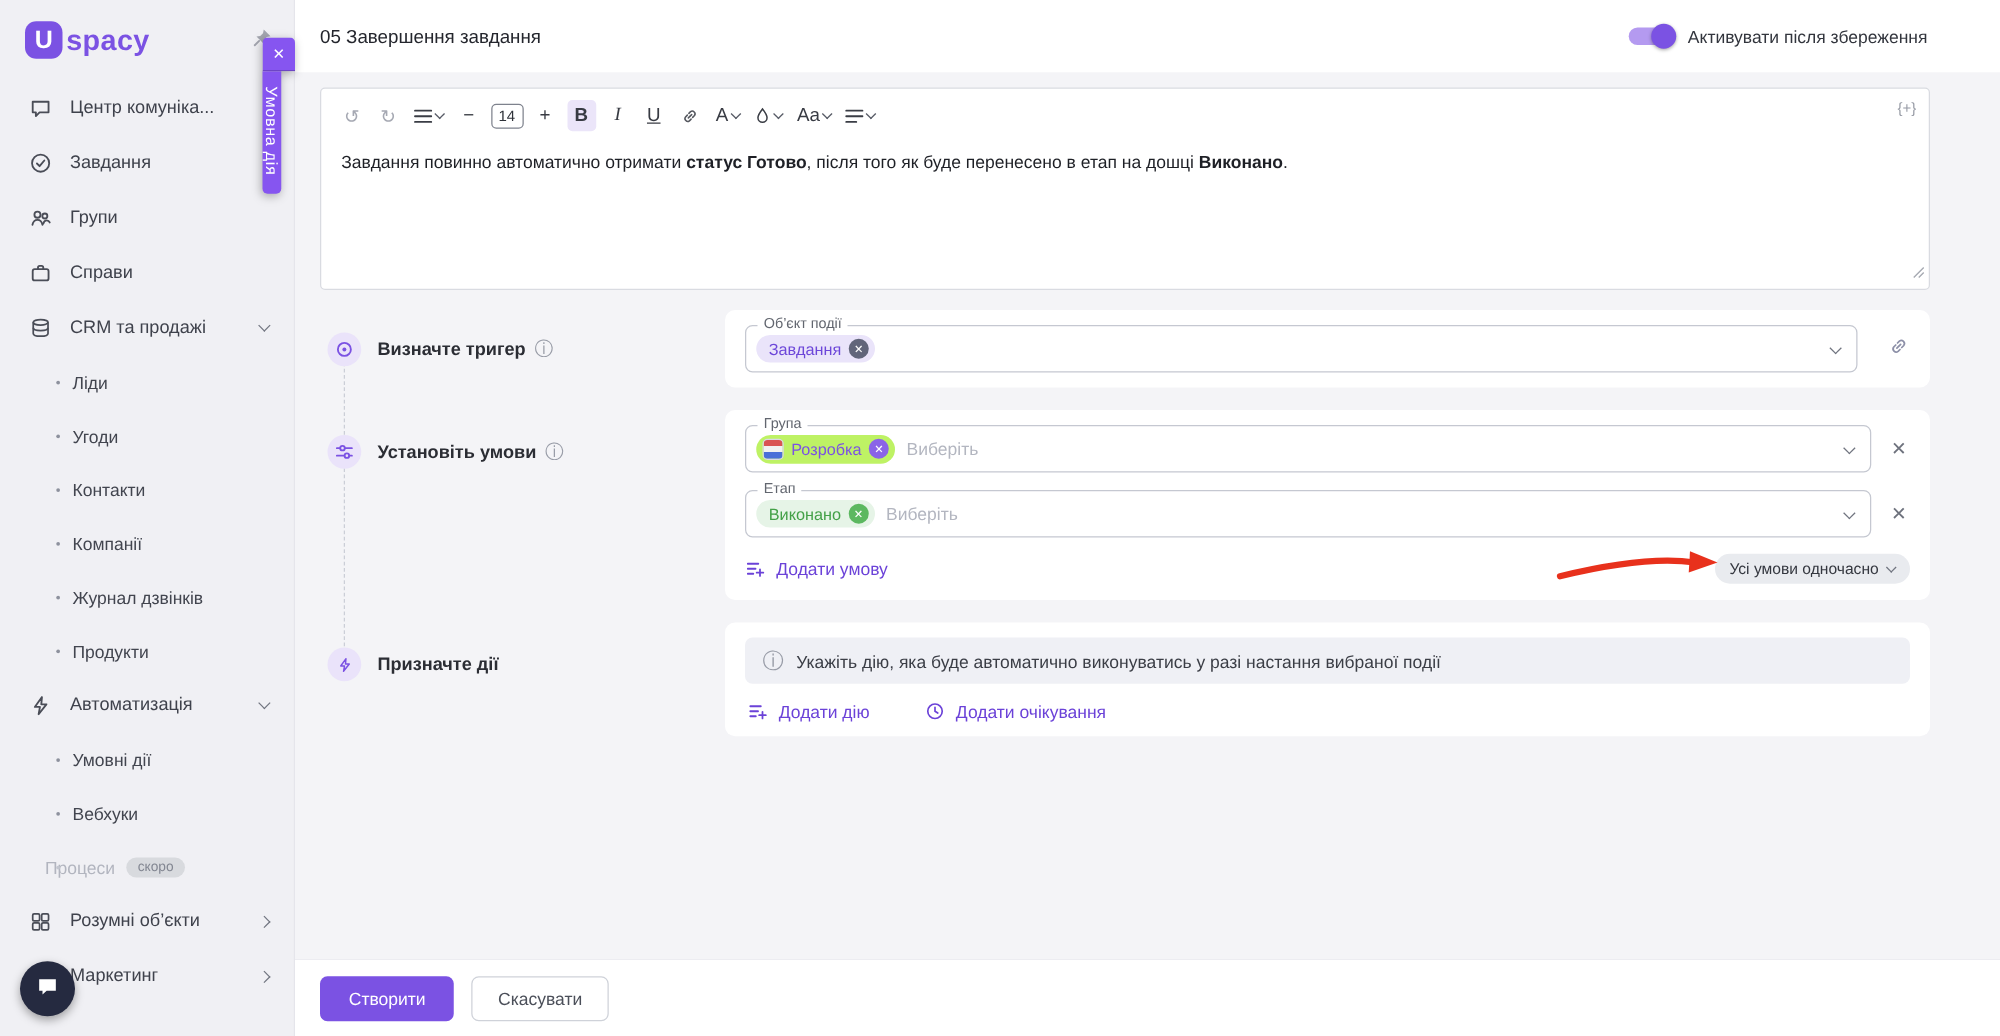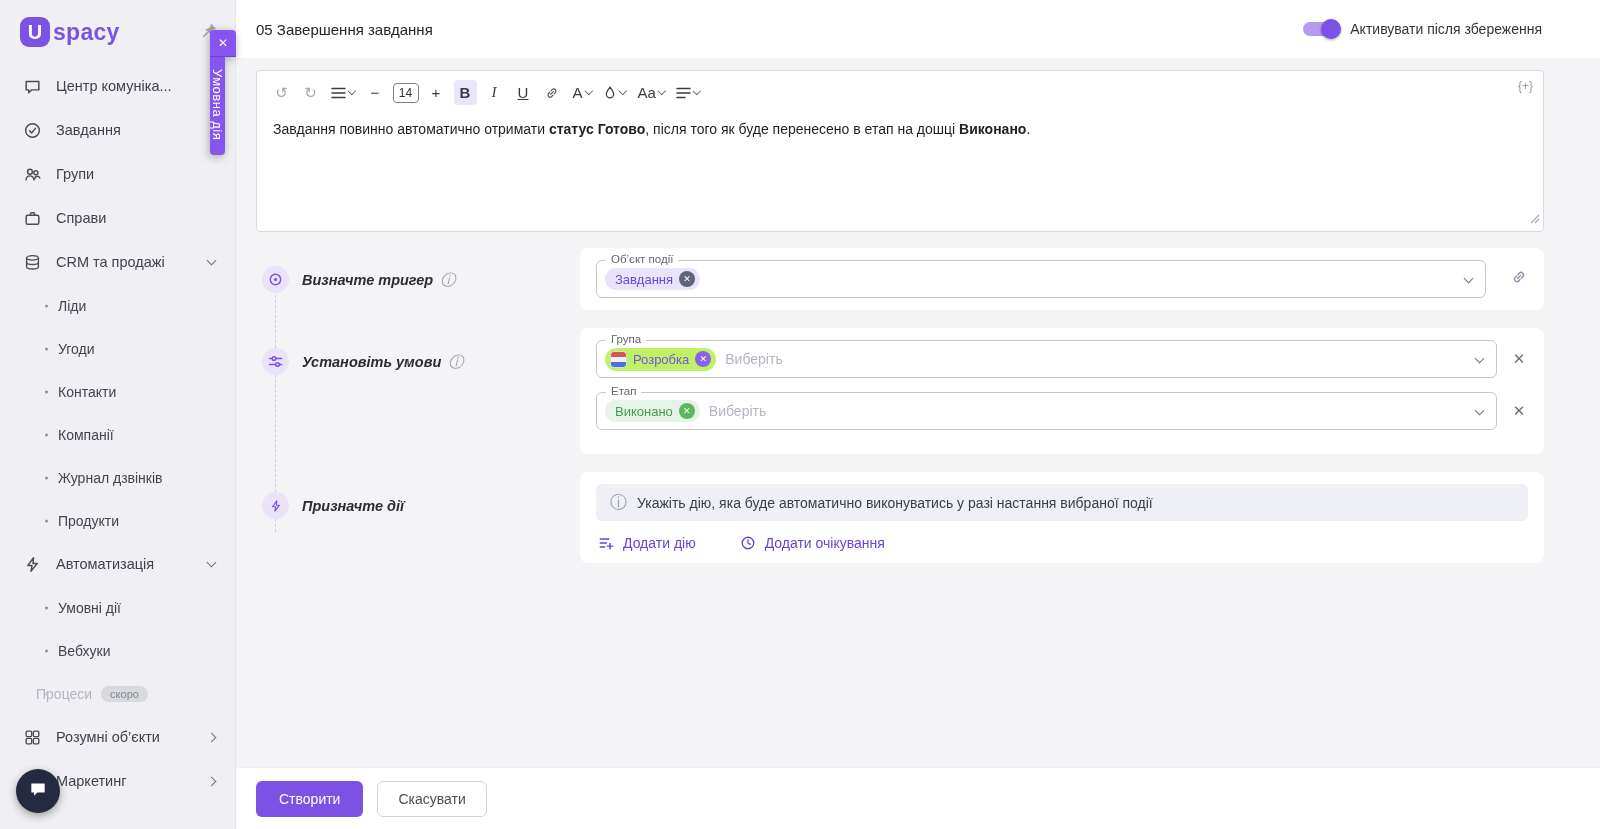--- a/index.html
+++ b/index.html
@@ -60,21 +60,21 @@
   .fs-box { border:1px solid #7e828d; border-radius:4px; font-size:12px; width:26px; height:20px; display:flex; align-items:center; justify-content:center; color:#2e3138; cursor:pointer; }
   .editor-body { padding:11px 44px 0 16px; font-size:14px; color:#1e2026; line-height:1.45; }
   .editor-body b { font-weight:700; }
   .insert-var { position:absolute; top:8px; right:10px; font-size:12px; color:#979ba5; cursor:pointer; }
   .resize { position:absolute; bottom:3px; right:3px; cursor:nwse-resize; }
 
   
   .flow { position:relative; margin-top:16px; }
   .connector { position:absolute; left:19px; top:32px; height:252px; border-left:1px dashed #cbced7; }
   .row { display:flex; margin-bottom:18px; position:relative; }
-  .row-left { width:324px; flex:none; display:flex; align-items:center; gap:13px; padding-left:6px; align-self:flex-start;font-style:italic; }
+  .row-left { width:324px; flex:none; display:flex; align-items:center; gap:13px; padding-left:6px; align-self:flex-start; }
   .pt18 { padding-top:18px; } .pt20 { padding-top:20px; }
   .row-left.pt18, .row-left.pt20 { align-items:flex-start; }
   .step-ico { width:27px; height:27px; border-radius:50%; background:#eae3fa; color:#7b52e3; display:flex; align-items:center; justify-content:center; position:relative; z-index:1; flex:none; }
   .step-label-wrap { display:flex; align-items:center; gap:7px; height:27px; }
   .step-label { font-size:14.5px; font-weight:700; color:#2b2d34; white-space:nowrap; }
   .info-ico { color:#9box; color:#989ca7; font-size:15px; line-height:1; cursor:pointer; }
 
   .panel { flex:1; background:#fff; border-radius:8px; padding:12px 16px; }
   .panel.trigger-panel { display:flex; align-items:center; gap:24px; }
 
@@ -394,20 +394,37 @@
               <div class="field">
                 <span class="field-label">Етап</span>
                 <span class="chip c-stage">
                   <span>Виконано</span>
                   <span class="chip-x">✕</span>
                 </span>
                 <span class="ph">Виберіть</span>
                 <span class="chev fld"></span>
               </div>
               <span class="clear-x">✕</span>
+            </div>
+            <div class="cond-footer">
+              <span class="add-link">
+                <svg width="16" height="16" viewBox="0 0 18 18" fill="none" stroke="#6b42d8" stroke-width="1.6" stroke-linecap="round">
+                    <path d="M2.5 4.5h9.5M2.5 9h7M2.5 13.5h5"></path>
+                    <path d="M13.5 9.5v6M10.5 12.5h6"></path>
+                  </svg>
+                <span>Додати умову</span>
+              </span>
+              <svg class="arrow-svg" width="132" height="32" viewBox="0 0 132 32">
+                <path d="M4 25 C 45 15, 85 10, 112 14" stroke="#e8311c" stroke-width="5" fill="none" stroke-linecap="round"></path>
+                <path d="M108 5 L130 14 L107 22 Z" fill="#e8311c"></path>
+              </svg>
+              <span class="mode-pill">
+                <span>Усі умови одночасно</span>
+                <span class="chev"></span>
+              </span>
             </div>
           </div>
         </div>
 
         <div class="row">
           <div class="row-left pt20">
             <span class="step-ico">
               <svg width="14" height="14" viewBox="0 0 18 18" fill="none" stroke="#7b52e3" stroke-width="1.5" stroke-linejoin="round">
                   <path d="M10 2.5L4.6 10h3.9l-1 5.5L13.4 8H9.5z"></path>
                 </svg>

